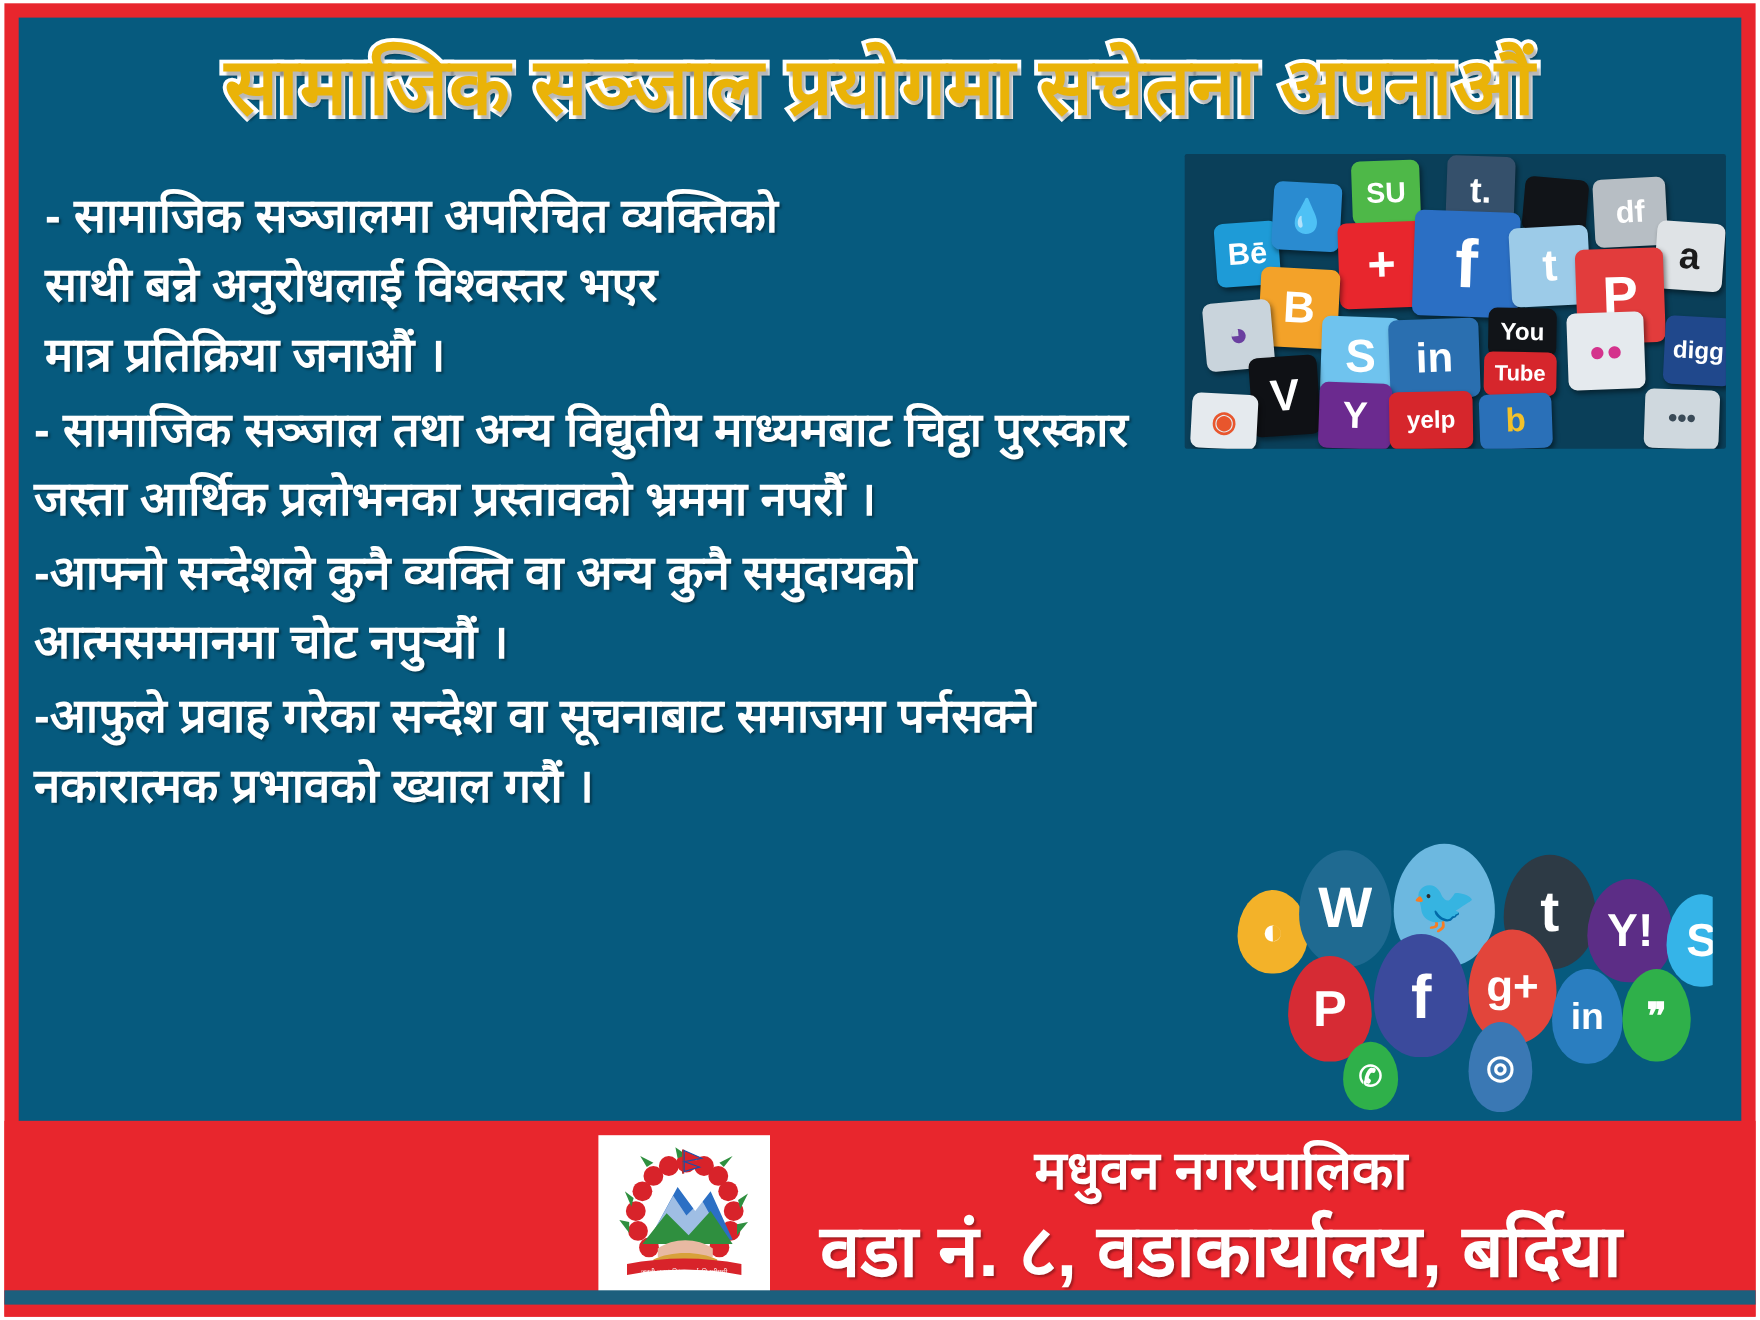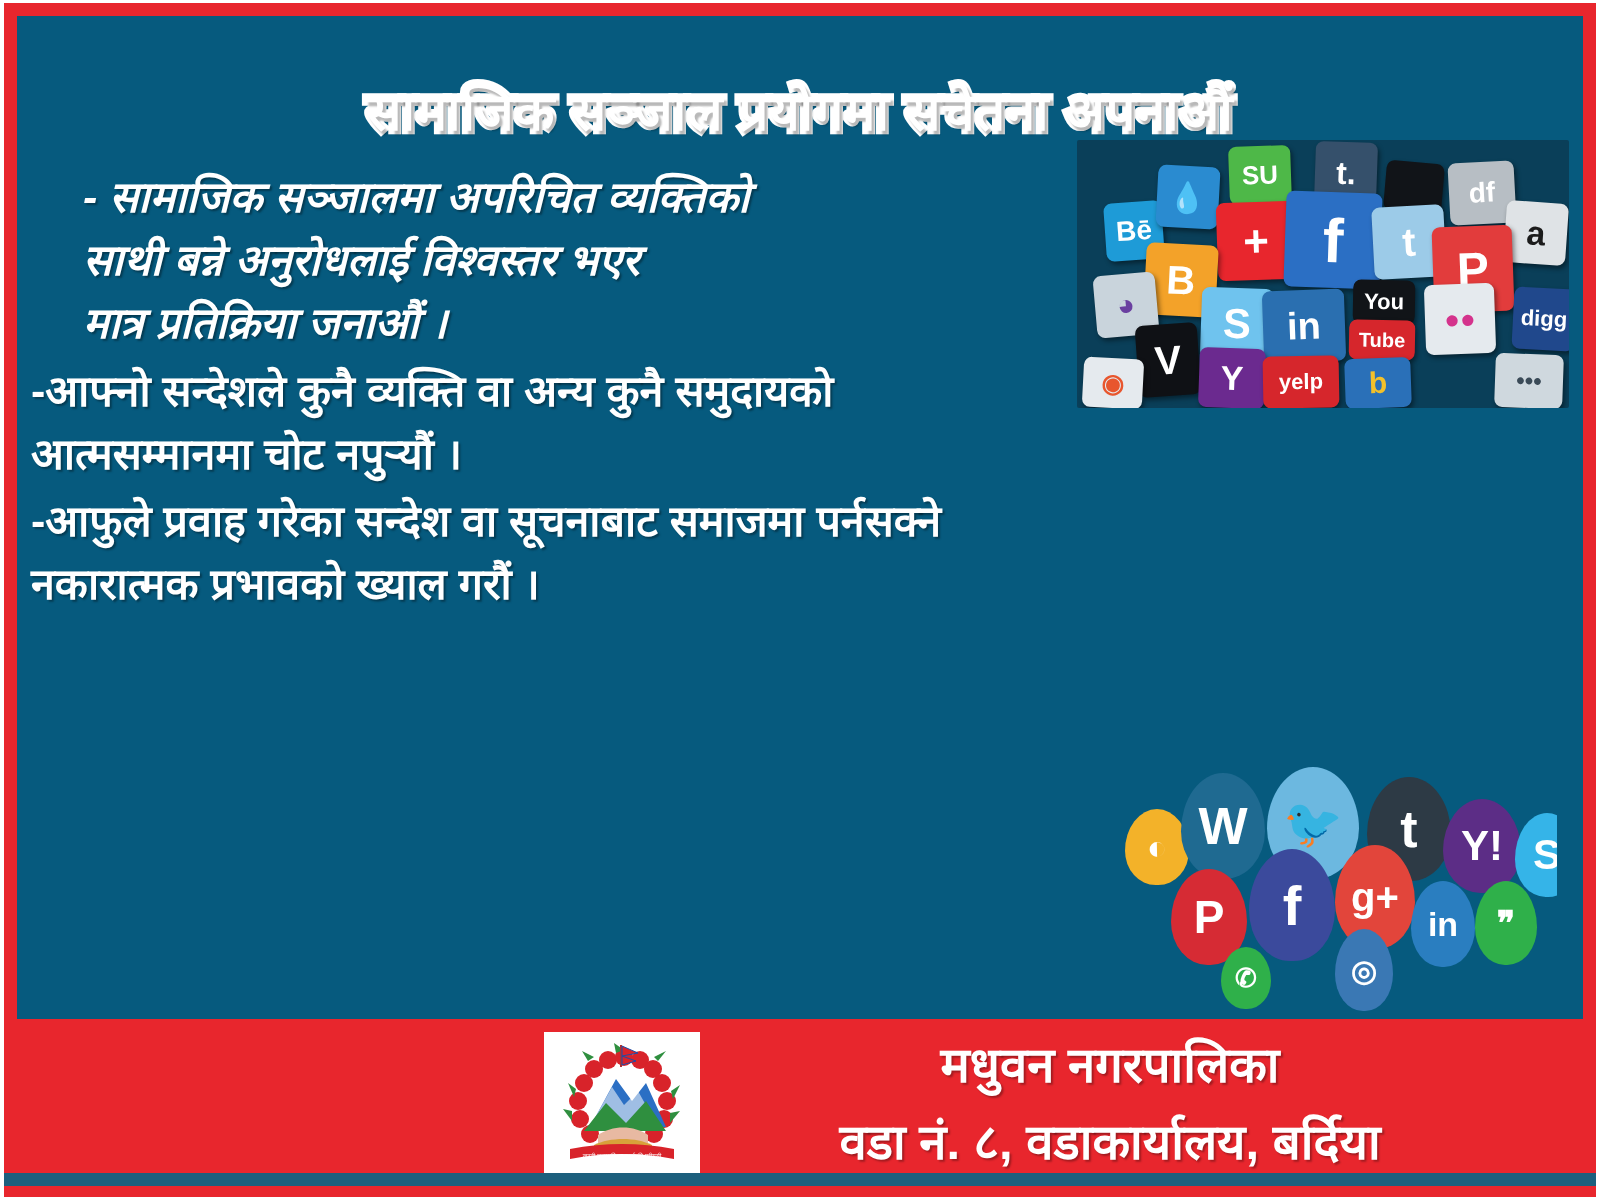--- a/index.html
+++ b/index.html
@@ -41,50 +41,49 @@
     overflow: hidden;
   }
 
   
   .title {
     position: absolute;
     left: 0;
     top: 28px;
     width: 100%;
     text-align: center;
-    font-size: 52px;
+    font-size: 72px;
     line-height: 1;
     font-weight: bold;
-    color: #ffffff;
+    color: #eab308;
     letter-spacing: 1px;
     white-space: nowrap;
     -webkit-text-stroke: 7px #ffffff;
     paint-order: stroke fill;
     text-shadow: 3px 4px 2px rgba(0,0,0,.28);
-    margin-top: 42px;
   }
 
   
   .copy {
     position: absolute;
     left: 0;
     top: 150px;
     width: 1566px;
     color: #ffffff;
     font-size: 43px;
     line-height: 1.47;
     font-weight: 600;
     text-shadow: 2px 2px 2px rgba(0,0,0,.35);
   }
   .para {
     padding: 0 14px 0 14px;
     margin: 0 0 4px 0;
     white-space: pre-wrap;
   }
-  .para.indent { padding-left: 66px; font-style: italic; }
+  .para.indent { padding-left: 24px; }
   .para.p1 { width: 1010px; }
   .para.p3 { width: 1330px; }
   .para.p4 { width: 1230px; }
   .para.p5 { width: 1130px; }
 
   
   .collage {
     position: absolute;
     right: 14px;
     top: 124px;
@@ -159,21 +158,21 @@
     position: absolute;
     left: 716px;
     top: 16px;
     width: 780px;
     color: #ffffff;
     text-align: center;
     font-weight: bold;
     text-shadow: 2px 2px 2px rgba(0,0,0,.3);
   }
   .footer-line1 { font-size: 49px; line-height: 1.25; }
-  .footer-line2 { font-size: 49px; line-height: 1.25; margin-top: 16px; }
+  .footer-line2 { font-size: 66px; line-height: 1.25; }
 </style>
 </head>
 <body>
 
 <div id="poster">
 
   <div class="frame-red"></div>
 
   <div class="body-blue">
 
@@ -204,20 +203,22 @@
         <div class="tile" style="left: 186px; top: 216px; width: 76px; height: 52px; background: rgb(214, 38, 44); color: rgb(255, 255, 255); font-size: 22px; transform: rotate(-1deg);">yelp</div>
         <div class="tile" style="left: 6px; top: 218px; width: 60px; height: 50px; background: rgb(229, 234, 238); color: rgb(232, 86, 45); font-size: 26px; transform: rotate(3deg);">◉</div>
         <div class="tile" style="left: 268px; top: 218px; width: 66px; height: 50px; background: rgb(42, 112, 184); color: rgb(243, 193, 42); font-size: 30px; transform: rotate(-2deg);">b</div>
         <div class="tile" style="left: 418px; top: 214px; width: 68px; height: 54px; background: rgb(207, 216, 222); color: rgb(58, 74, 87); font-size: 24px; transform: rotate(2deg);">•••</div>
       </div>
 
     <div class="copy">
       <div class="para indent p1">- सामाजिक सञ्जालमा अपरिचित व्यक्तिको
 साथी बन्ने अनुरोधलाई विश्वस्तर भएर
 मात्र प्रतिक्रिया जनाऔं ।</div>
+      <div class="para p3">- सामाजिक सञ्जाल तथा अन्य विद्युतीय माध्यमबाट चिट्ठा पुरस्कार
+जस्ता आर्थिक प्रलोभनका प्रस्तावको भ्रममा नपरौं ।</div>
       <div class="para p5">-आफ्नो सन्देशले कुनै व्यक्ति वा अन्य कुनै समुदायको
 आत्मसम्मानमा चोट नपुर्‍यौं ।</div>
       <div class="para p4">-आफुले प्रवाह गरेका सन्देश वा सूचनाबाट समाजमा पर्नसक्ने
 नकारात्मक प्रभावको ख्याल गरौं ।</div>
     </div>
 
     <div class="balloons">
         <div class="balloon" style="left: 8px; top: 48px; width: 64px; height: 76px; background: rgb(243, 178, 41); color: rgb(255, 255, 255); font-size: 34px;">◐</div>
         <div class="balloon" style="left: 64px; top: 12px; width: 84px; height: 106px; background: rgb(31, 106, 145); color: rgb(255, 255, 255); font-size: 52px;">W</div>
         <div class="balloon" style="left: 150px; top: 6px; width: 92px; height: 112px; background: rgb(108, 184, 224); color: rgb(255, 255, 255); font-size: 48px;">🐦</div>

